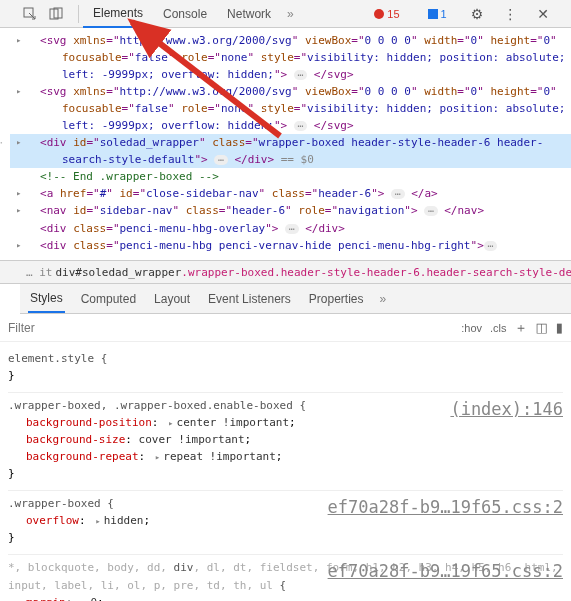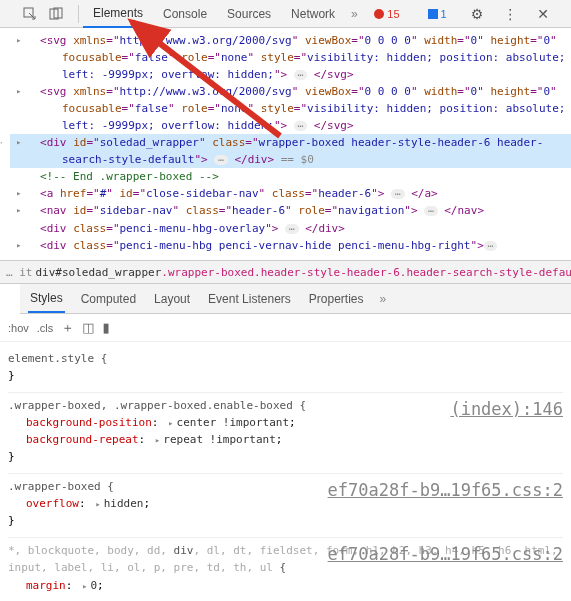--- a/index.html
+++ b/index.html
@@ -25,21 +25,21 @@
 .dom .sel { background: #cfe8fc; }
 .dom .sel.eq { background: none; color: #888; }
 .t-tag { color: #881280; }
 .t-attr { color: #994500; }
 .t-val { color: #1a1aa6; }
 .t-pun { color: #881280; }
 .t-cmt { color: #236e25; }
 .t-ell { color: #888; background: #eee; border-radius: 6px; padding: 0 4px; font-size: 9px; }
 .dom .dots { position: absolute; left: 8px; color: #bbb; letter-spacing: 1px; top: 0; }
 .crumb { border-top: 1px solid #ccc; border-bottom: 1px solid #ccc; height: 24px; display: flex; align-items: center; padding: 0 6px; font-family: Menlo, Consolas, monospace; font-size: 11px; background: #f3f3f3; overflow: hidden; white-space: nowrap; }
-.crumb .el { color: #888; margin-right: 3px; }
+.crumb .el { color: #888; margin-right: 3px; margin-left: 20px; }
 .crumb .seg { color: #333; }
 .crumb .cls { color: #C31E73; }
 .subtabs { display: flex; align-items: center; height: 30px; padding: 0 8px; gap: 14px; border-bottom: 1px solid #ccc; background: #f3f3f3; margin-left: 20px; }
 .subtab { color: #555; padding: 6px 2px; cursor: default; }
 .subtab.active { color: #333; border-bottom: 2px solid #1a73e8; }
 .filterbar { height: 28px; border-bottom: 1px solid #eee; display: flex; align-items: center; padding: 0 8px; gap: 8px; }
 .filterbar input { border: none; outline: none; flex: 1; font-size: 12px; color: #666; }
 .filterbar .lbl { color: #666; font-size: 11px; }
 .filterbar .smico { color: #666; font-size: 13px; }
 .styles { font-family: Menlo, Consolas, monospace; font-size: 11px; line-height: 1.55; padding: 4px 8px; overflow: hidden; }
@@ -66,21 +66,20 @@
   <div class="ico">
       <svg width="14" height="14" viewBox="0 0 14 14">
         <rect x="1" y="2" width="8" height="10" fill="none" stroke="#666"></rect>
         <rect x="5" y="1" width="8" height="10" fill="none" stroke="#666"></rect>
       </svg>
     </div>
   <div class="sep"></div>
   <div class="tabs">
     <div class="tab active">Elements</div>
     <div class="tab">Console</div>
-    <div class="tab">Sources</div>
     <div class="tab">Network</div>
     <div class="chev">»</div>
   </div>
   <div class="right-icons">
     <div class="badge red">
         <span class="dot"></span>
         <span>15</span>
       </div>
     <div class="badge blue">
         <span class="sq"></span>
@@ -113,36 +112,38 @@
 <div class="subtabs">
   <div class="subtab active">Styles</div>
   <div class="subtab">Computed</div>
   <div class="subtab">Layout</div>
   <div class="subtab">Event Listeners</div>
   <div class="subtab">Properties</div>
   <div class="chev" style="color:#888">»</div>
 </div>
 
 <div class="filterbar">
+  <input placeholder="Filter" style="">
   <span class="lbl">:hov</span>
   <span class="lbl">.cls</span>
   <span class="smico">＋</span>
   <span class="smico">◫</span>
   <span class="smico">▮</span>
 </div>
 
 <div class="styles" id="styles">
     <div class="rule">
       <div class="selectors"><span>element.style</span> {</div>
       <div>}</div>
     </div>
     <div class="rule">
       <div class="selectors"><span>.wrapper-boxed, .wrapper-boxed.enable-boxed</span> {</div>
       <div class="src">(index):146</div>
       <div class="decl"><span class="p-name">background-position</span>: <span class="p-tri"></span><span class="p-val">center !important</span>;</div>
+      <div class="decl"><span class="p-name">background-size</span>: <span class="p-val">cover !important</span>;</div>
       <div class="decl"><span class="p-name">background-repeat</span>: <span class="p-tri"></span><span class="p-val">repeat !important</span>;</div>
       <div>}</div>
     </div>
     <div class="rule">
       <div class="selectors"><span>.wrapper-boxed</span> {</div>
       <div class="src">ef70a28f-b9…19f65.css:2</div>
       <div class="decl"><span class="p-name">overflow</span>: <span class="p-tri"></span><span class="p-val">hidden</span>;</div>
       <div>}</div>
     </div>
     <div class="rule">

